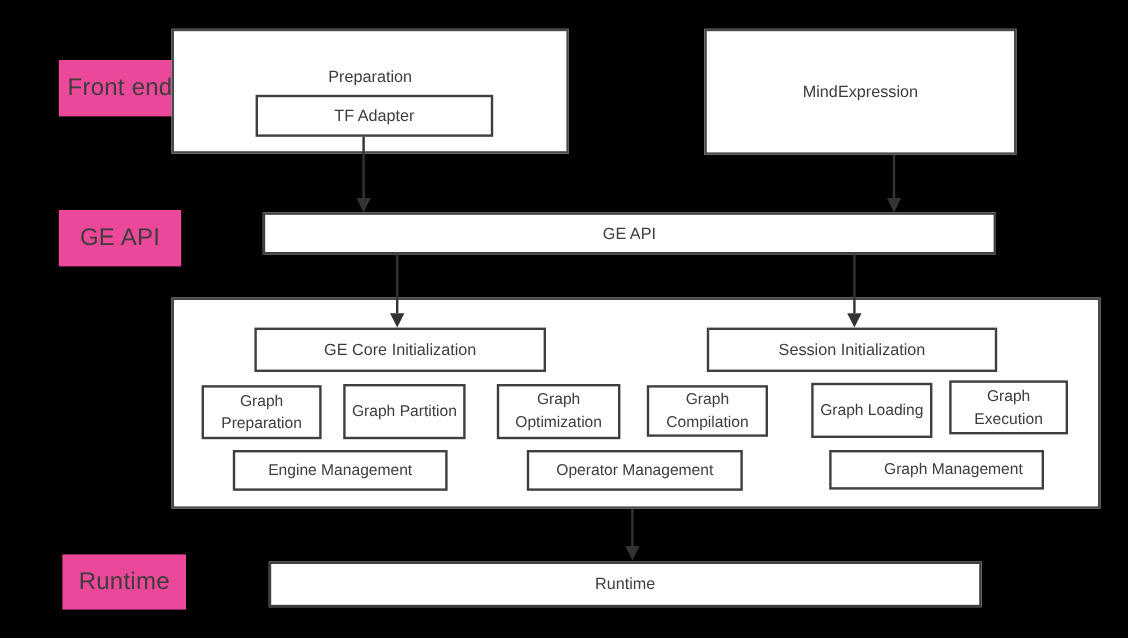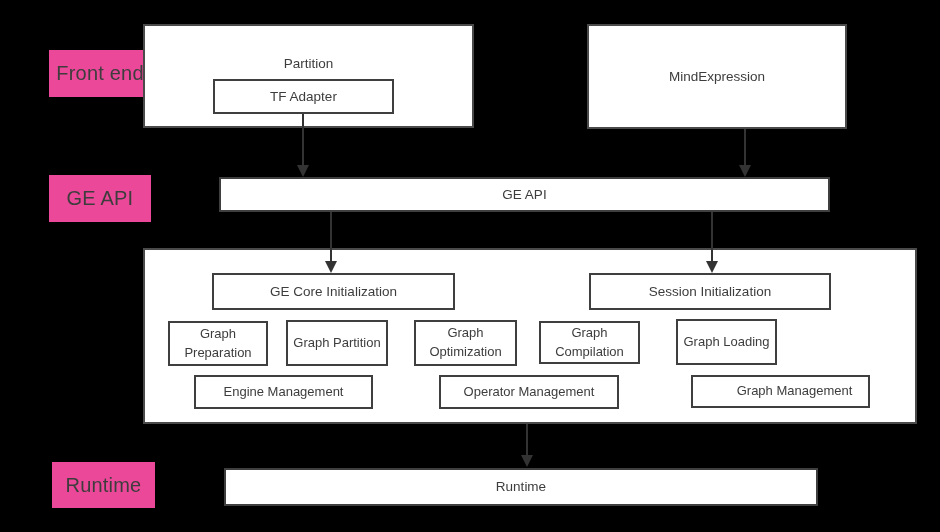--- a/index.html
+++ b/index.html
@@ -41,21 +41,21 @@
   }
   .small { font-size: 13px; padding: 0 4px; }
 
   
   .pos-front-end      { left: 26px;  top: 50px;  width: 102px; height: 47px; }
   .pos-ge-api-label   { left: 26px;  top: 175px; width: 102px; height: 47px; }
   .pos-ge-core-label  { left: 24px;  top: 323px; width: 104px; height: 46px; }
   .pos-runtime-label  { left: 29px;  top: 462px; width: 103px; height: 46px; }
 
   .pos-tensorflow     { left: 143px; top: 24px;  width: 331px; height: 104px; }
-  .pos-tf-adapter     { left: 213px; top: 79px;  width: 181px; height: 35px; }
+  .pos-tf-adapter     { left: 213px; top: 79px;  width: 198px; height: 35px; }
   .pos-mindexpression { left: 587px; top: 24px;  width: 260px; height: 105px; }
   .pos-ge-api-bar     { left: 219px; top: 177px; width: 611px; height: 35px; }
   .pos-ge-core-box    { left: 143px; top: 248px; width: 774px; height: 176px; }
   .pos-ge-core-init   { left: 212px; top: 273px; width: 243px; height: 37px; }
   .pos-session-init   { left: 589px; top: 273px; width: 242px; height: 37px; }
   .pos-graph-preparation  { left: 168px; top: 321px; width: 100px; height: 45px; }
   .pos-graph-partition    { left: 286px; top: 320px; width: 102px; height: 46px; }
   .pos-graph-optimization { left: 414px; top: 320px; width: 103px; height: 46px; }
   .pos-graph-compilation  { left: 539px; top: 321px; width: 101px; height: 43px; }
   .pos-graph-loading      { left: 664px; top: 319px; width: 101px; height: 46px; margin-left: 12px; }
@@ -83,36 +83,37 @@
 </head>
 <body>
 
 <div class="stage">
 
   <div class="side-label pos-front-end">Front end</div>
   <div class="side-label pos-ge-api-label">GE API</div>
   <div class="side-label pos-runtime-label">Runtime</div>
 
   <div class="box container-box label-top pos-tensorflow">
-    <span>Partition</span>
+    <span>Preparation</span>
   </div>
   <div class="box pos-tf-adapter">TF Adapter</div>
   <div class="box container-box pos-mindexpression">MindExpression</div>
 
   <div class="box pos-ge-api-bar">GE API</div>
 
   <div class="box container-box pos-ge-core-box"></div>
   <div class="box pos-ge-core-init">GE Core Initialization</div>
   <div class="box pos-session-init">Session Initialization</div>
 
   <div class="box small pos-graph-partition">Graph Partition</div>
   <div class="box small pos-graph-preparation">Graph Preparation</div>
   <div class="box small pos-graph-optimization">Graph Optimization</div>
   <div class="box small pos-graph-compilation">Graph Compilation</div>
   <div class="box small pos-graph-loading">Graph Loading</div>
+  <div class="box small pos-graph-execution">Graph Execution</div>
 
   <div class="box small pos-engine-management">Engine Management</div>
   <div class="box small pos-operator-management">Operator Management</div>
   <div class="box small pos-graph-management">Graph Management</div>
 
   <div class="box pos-runtime-bar">Runtime</div>
 
   <div class="arrow">
     <div class="stem" style="left:302px; top:114px; height:51px;"></div>
     <div class="head" style="left:297px; top:165px;"></div>

